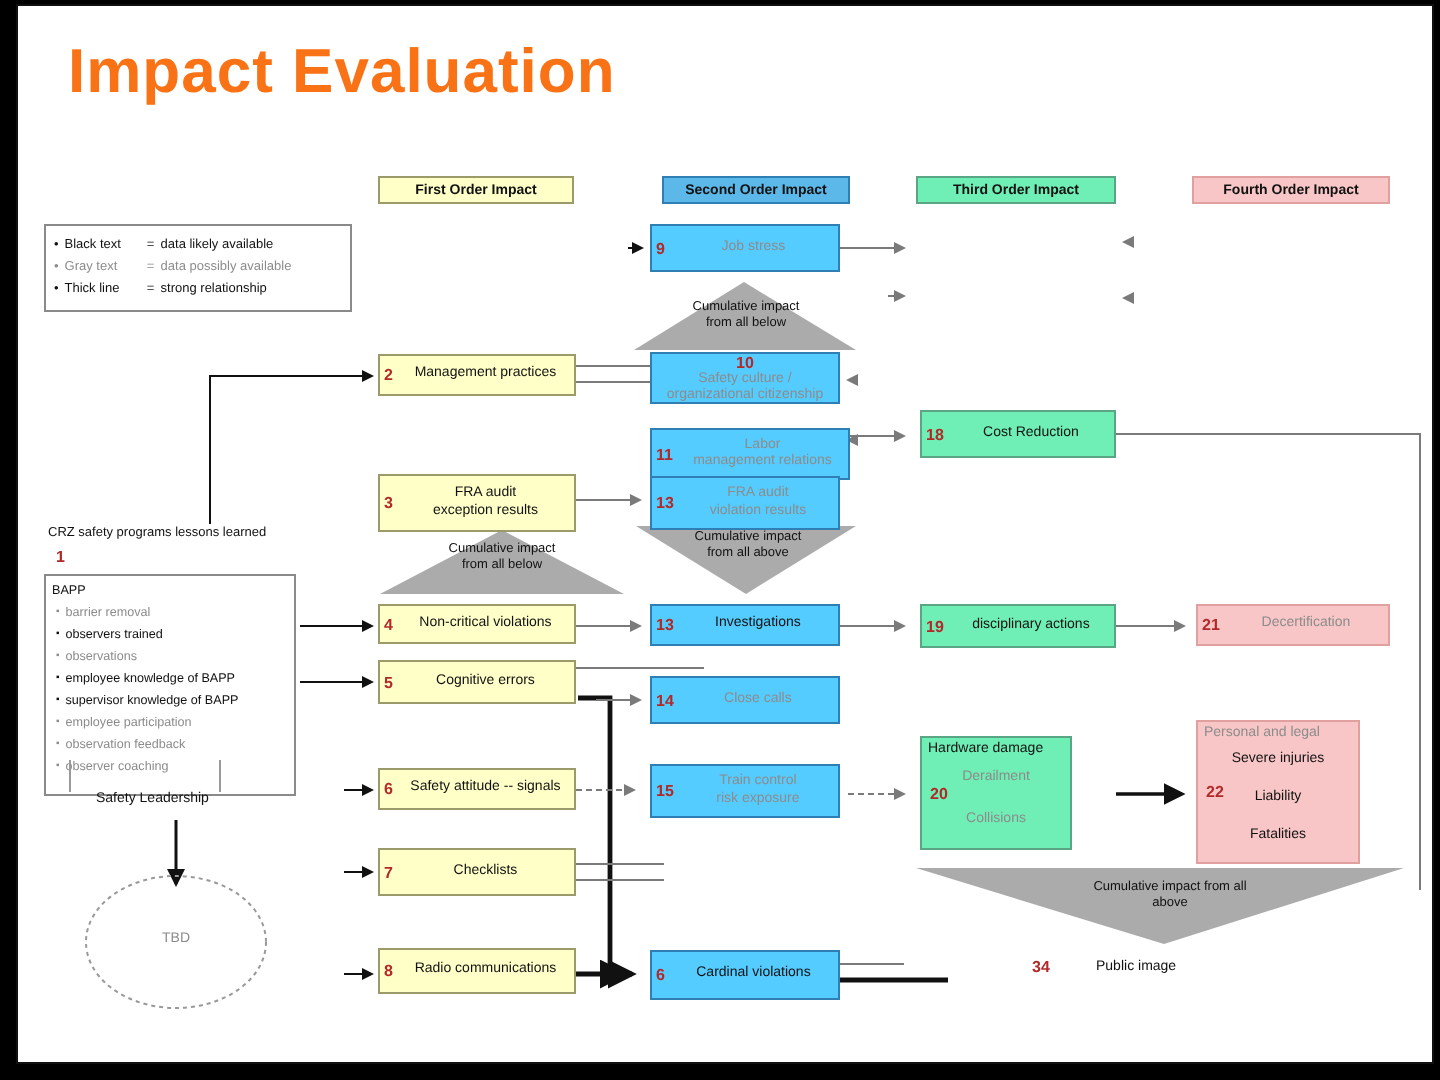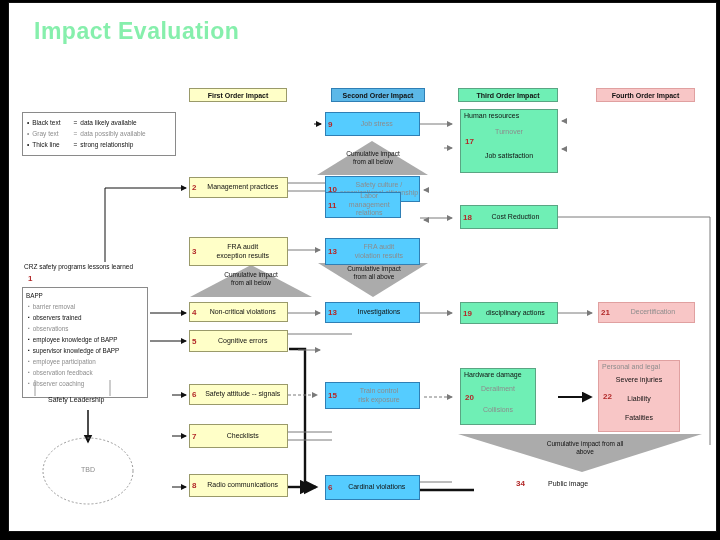--- a/index.html
+++ b/index.html
@@ -1,21 +1,21 @@
 <!DOCTYPE html>
 <html><head>
 <meta charset="utf-8">
 <style>
   html,body{margin:0;padding:0;}
   #page{position:relative;width:720px;height:540px;background:#000;overflow:hidden;
         font-family:"Liberation Sans","DejaVu Sans",sans-serif;color:#111;}
   #slide{position:absolute;left:8px;top:2px;width:709px;height:530px;background:#fff;
          border:1px solid #111;box-sizing:border-box;}
   .abs{position:absolute;}
-  #title{left:34px;top:18px;font-size:23px;font-weight:bold;letter-spacing:.5px;color:#86efac;white-space:nowrap;}
+  #title{left:34px;top:18px;font-size:31px;font-weight:bold;letter-spacing:.5px;color:#f97316;white-space:nowrap;}
   
   #legend{left:22px;top:112px;width:154px;height:44px;border:1px solid #8a8a8a;background:#fff;
           font-size:6.5px;padding:4px 3px 0 4px;box-sizing:border-box;line-height:11px;}
   .lg-row{white-space:nowrap;}
   .lg-row::before{content:"•";margin-right:3px;}
   .lg-term{display:inline-block;width:38px;}
   .lg-eq{display:inline-block;width:10px;text-align:center;}
   .gray{color:#8c8c8c;}
   
   .hdr{font-size:7px;font-weight:bold;text-align:center;height:14px;line-height:13px;
@@ -180,65 +180,61 @@
   </div>
   <div class="abs node col-y" style="left:189px;top:474px;width:99px;height:23px;">
     <span class="num">8</span>
       <div class="lbl">Radio communications</div>
   </div>
 
   <div class="abs node col-b" style="left:325px;top:112px;width:95px;height:24px;">
     <span class="num">9</span>
       <div class="lbl gray">Job stress</div>
   </div>
-  <div class="abs node col-b" style="left:325px;top:176px;width:95px;height:26px;">
+  <div class="abs node col-b" style="left:325px;top:176px;width:95px;height:26px;flex-direction:column;">
     <span class="num">10</span>
     <div class="lbl gray">
         <span>Safety culture /</span>
         <span>organizational citizenship</span>
       </div>
   </div>
-  <div class="abs node col-b" style="left:325px;top:192px;width:76px;height:26px;justify-content:space-between;">
+  <div class="abs node col-b" style="left:325px;top:214px;width:100px;height:26px;justify-content:space-between;">
     <span class="num">11</span>
     <div class="lbl gray">
         <span>Labor</span>
         <span>management relations</span>
       </div>
   </div>
   <div class="abs node col-b" style="left:325px;top:238px;width:95px;height:27px;">
     <span class="num">13</span>
     <div class="lbl gray">
         <span>FRA audit</span>
         <span>violation results</span>
       </div>
   </div>
   <div class="abs node col-b" style="left:325px;top:302px;width:95px;height:21px;">
     <span class="num">13</span>
       <div class="lbl">Investigations</div>
   </div>
+  <div class="abs node col-b" style="left:325px;top:338px;width:95px;height:24px;">
+    <span class="num">14</span>
+      <div class="lbl gray">Close calls</div>
+  </div>
   <div class="abs node col-b" style="left:325px;top:382px;width:95px;height:27px;">
     <span class="num">15</span>
     <div class="lbl gray">
         <span>Train control</span>
         <span>risk exposure</span>
       </div>
   </div>
   <div class="abs node col-b" style="left:325px;top:475px;width:95px;height:25px;">
     <span class="num">6</span>
       <div class="lbl">Cardinal violations</div>
   </div>
 
-  <div class="abs node col-g group" style="left:460px;top:109px;width:98px;height:64px;">
-    <span class="num">17</span>
-    <div class="ghdr">Human resources</div>
-    <div class="gitems">
-      <div class="gitem gray">Turnover</div>
-      <div class="gitem">Job satisfaction</div>
-    </div>
-  </div>
   <div class="abs node col-g" style="left:460px;top:205px;width:98px;height:24px;">
     <span class="num">18</span>
       <div class="lbl">Cost Reduction</div>
   </div>
   <div class="abs node col-g" style="left:460px;top:302px;width:98px;height:22px;">
     <span class="num">19</span>
       <div class="lbl">disciplinary actions</div>
   </div>
   <div class="abs node col-g group" style="left:460px;top:368px;width:76px;height:57px;">
     <span class="num">20</span>

